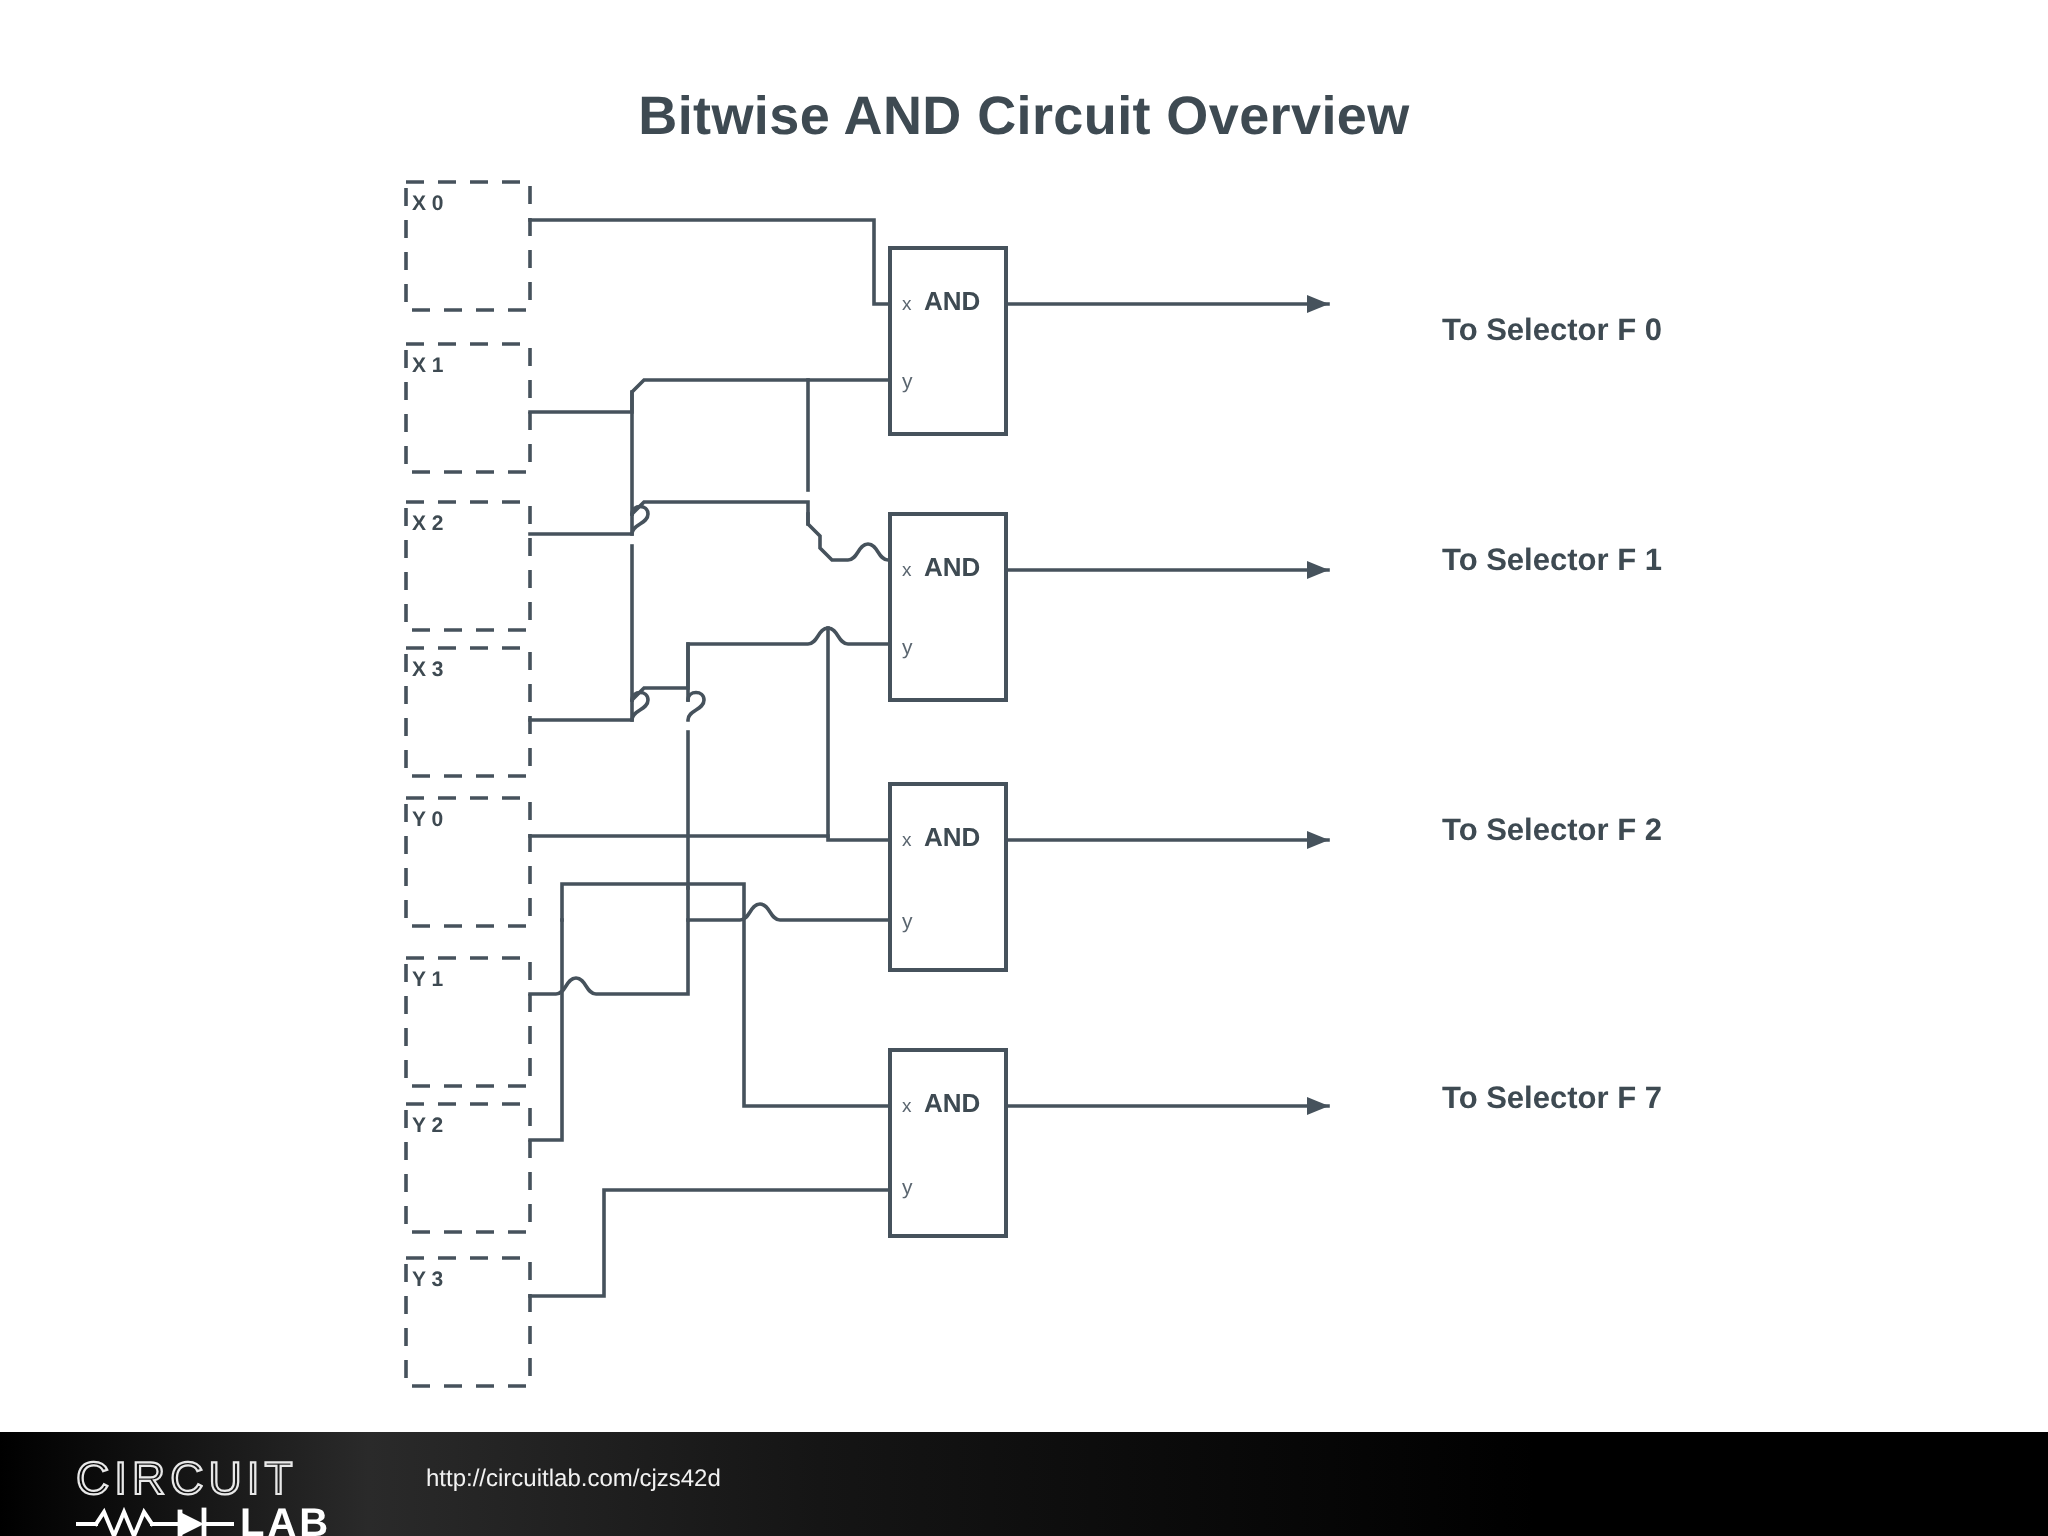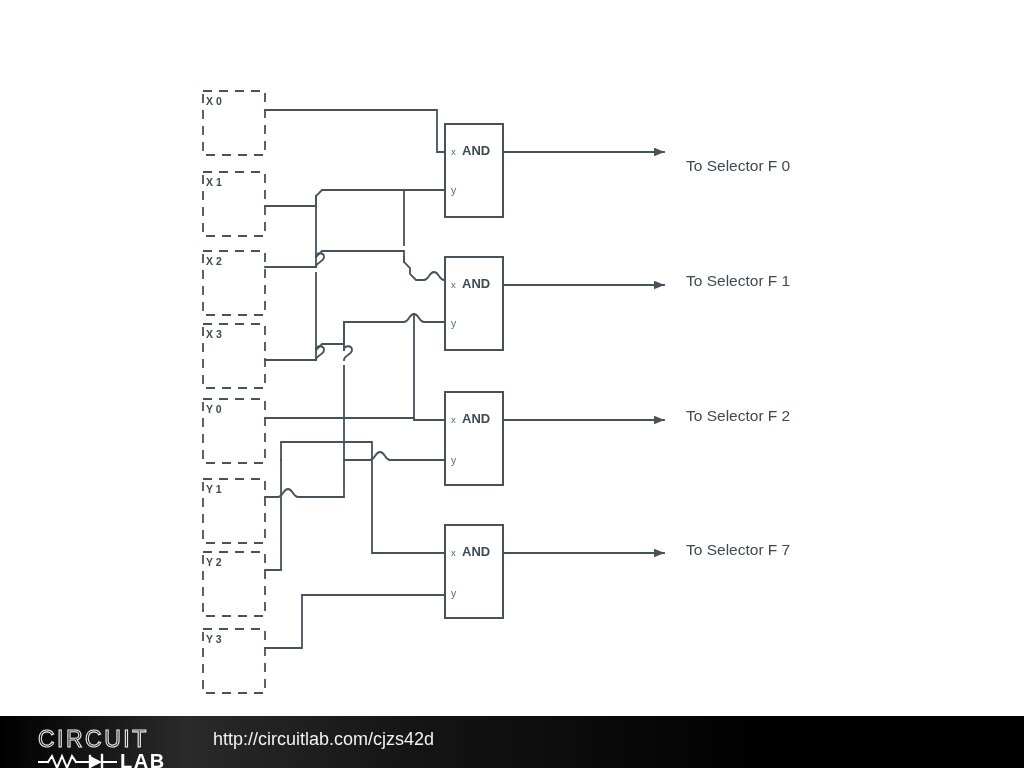--- a/index.html
+++ b/index.html
@@ -65,36 +65,38 @@
     position: absolute;
     left: 213px;
     top: 730px;
     color: #f2f2f2;
     line-height: 19px;
   }
   #footer-line1 { font-size: 14.5px; }
   #footer-user  { font-style: italic; font-weight: bold; }
   #footer-sep   { font-weight: normal; padding: 0 2px; }
   #footer-proj  { font-weight: bold; }
-  #footer-url   { font-size: 18px; font-weight: normal; }
+  #footer-url   { font-size: 12px; font-weight: normal; }
 
   
   .out-label {
     position: absolute;
     font-size: 15.5px;
-    font-weight: normal;
+    font-weight: bold;
     color: #3e4a52;
     white-space: nowrap;
+    margin-left: 35px;
   }
 </style>
 </head>
 <body>
 
 <div id="canvas">
 
+  <div id="title">Bitwise AND Circuit Overview</div>
 
   <svg id="schematic" viewBox="0 0 1024 716">
     <defs>
       <marker id="arrowhead" markerWidth="11" markerHeight="9" refX="10.5" refY="4.5" orient="auto" markerUnits="userSpaceOnUse">
         <path d="M0,0 L11,4.5 L0,9 z" fill="#46525c"></path>
       </marker>
     </defs>
 
     <g id="input-blocks">
       <g>

